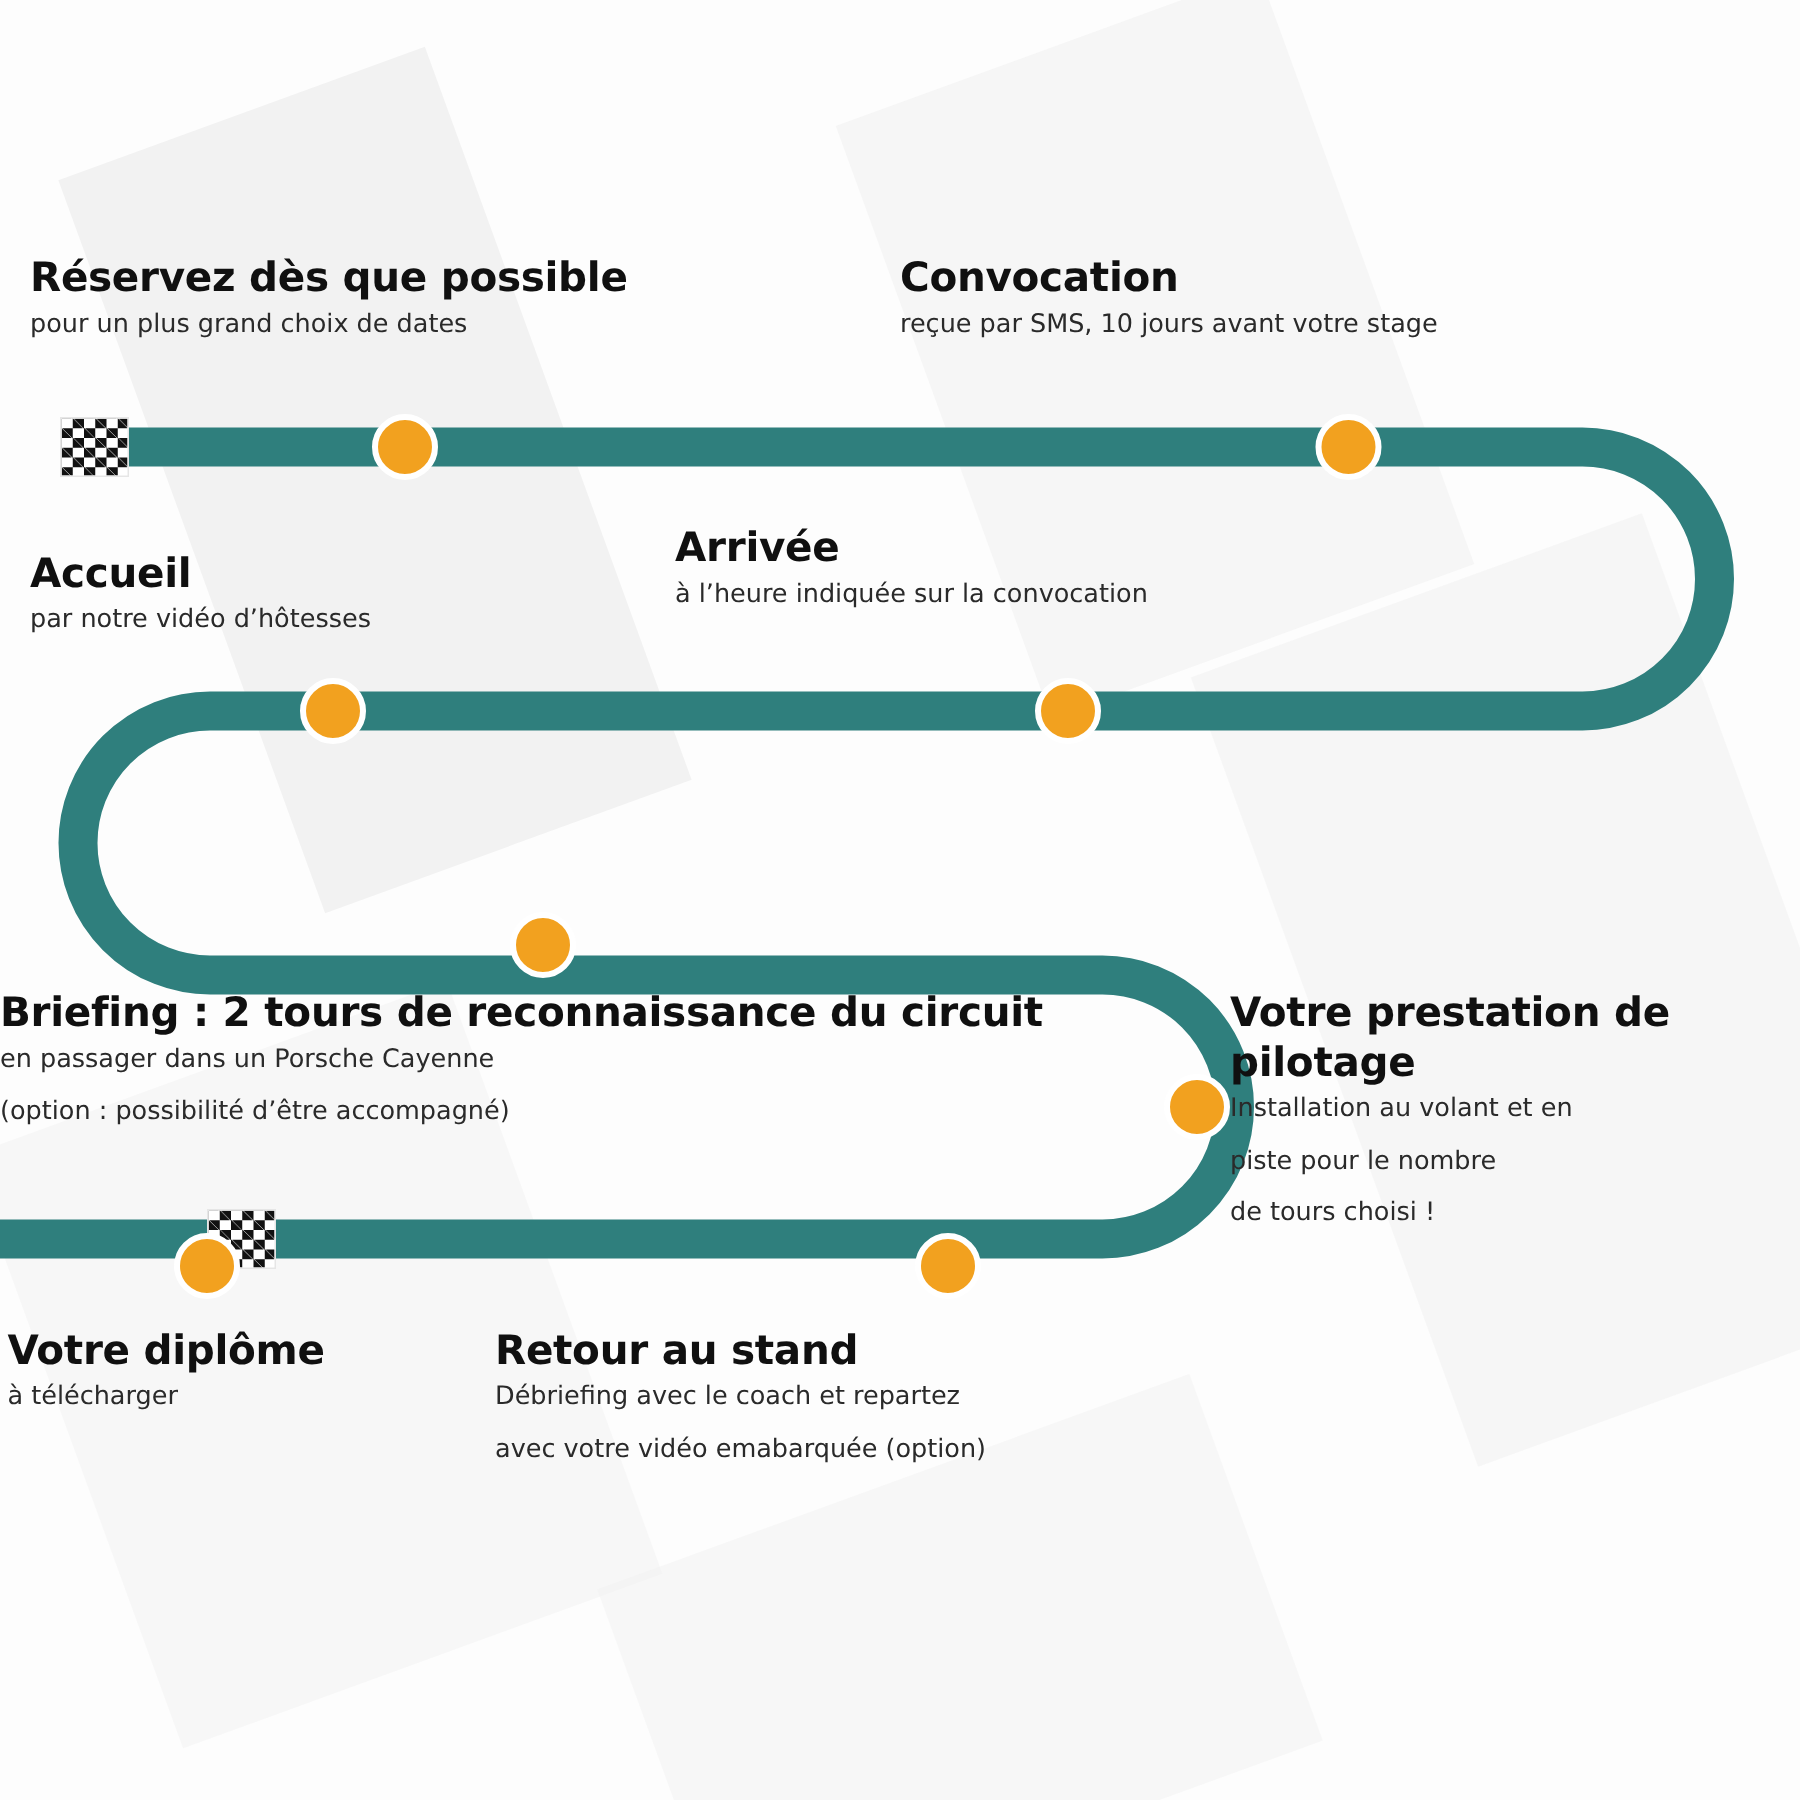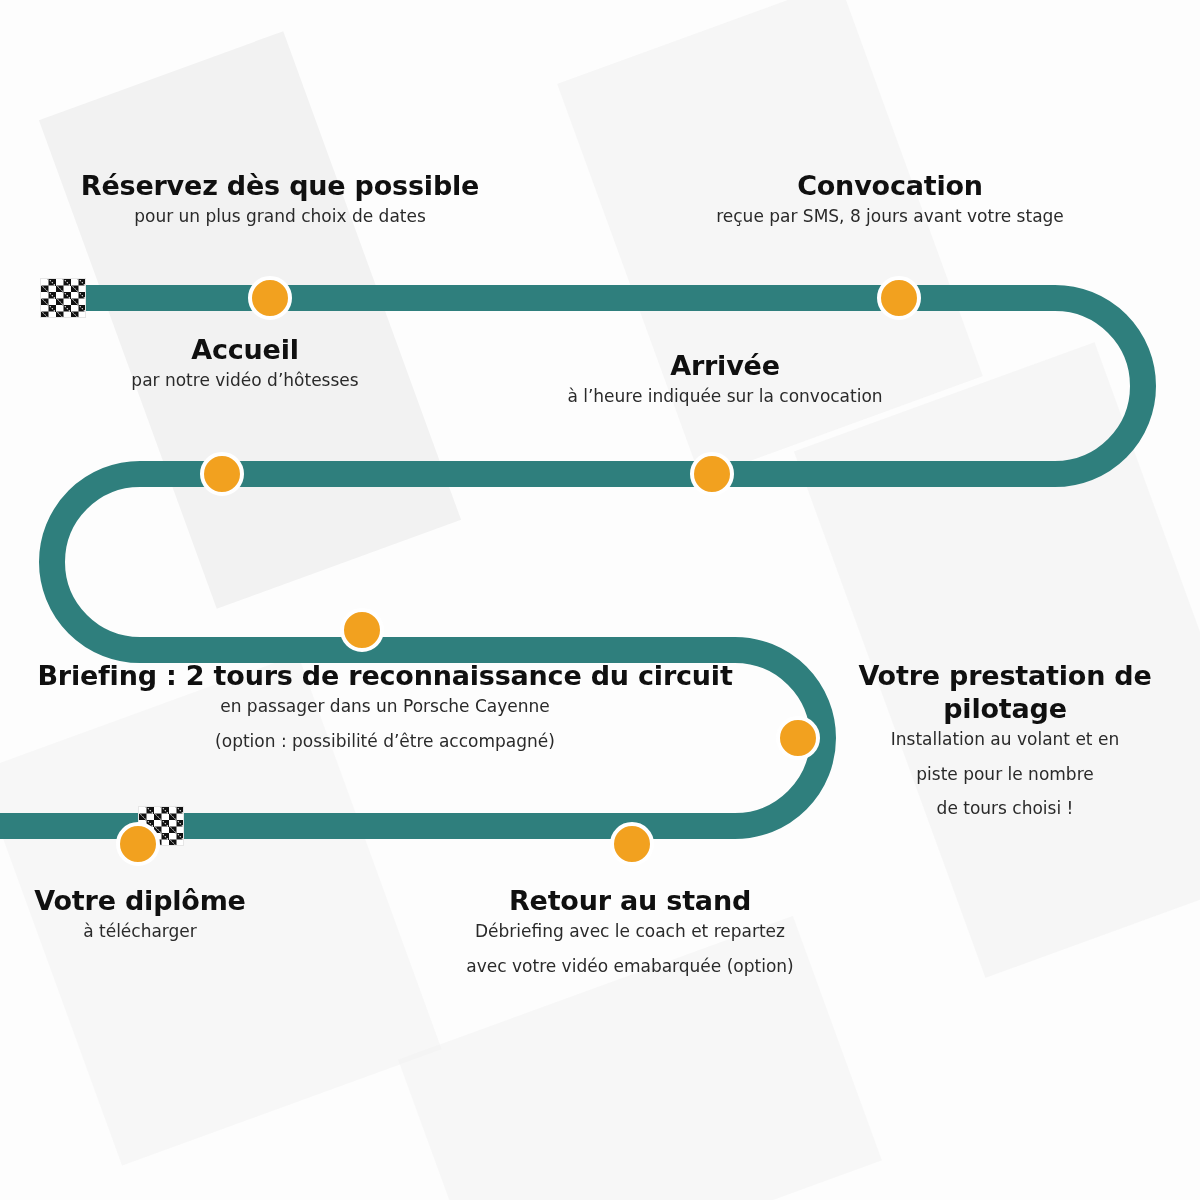--- a/index.html
+++ b/index.html
@@ -22,21 +22,21 @@
     transform: rotate(-20deg);
     pointer-events: none;
   }
   .track-svg {
     position: absolute;
     left: 0;
     top: 0;
   }
   .lbl {
     position: absolute;
-    text-align: center;
+    text-align: left;
     color: #1d1d1d;
     line-height: 1.22;
   }
   .lbl .t {
     display: block;
     font-weight: bold;
     font-size: 27px;
     letter-spacing: -0.2px;
     color: #101010;
     margin-bottom: 3px;
@@ -109,24 +109,24 @@
   <div class="dot" style="left:610px;top:822px;"></div>
   <div class="dot" style="left:116px;top:822px;"></div>
 
   <div class="lbl" style="left:20px;top:170px;width:520px;">
     <span class="t">Réservez dès que possible</span>
     <span class="s">pour un plus grand choix de dates</span>
   </div>
 
   <div class="lbl" style="left:600px;top:170px;width:580px;">
     <span class="t">Convocation</span>
-    <span class="s">reçue par SMS, 8 jours avant votre stage</span>
+    <span class="s">reçue par SMS, 10 jours avant votre stage</span>
   </div>
 
-  <div class="lbl" style="left:20px;top:334px;width:450px;">
+  <div class="lbl" style="left:20px;top:367px;width:450px;">
     <span class="t">Accueil</span>
     <span class="s">par notre vidéo d’hôtesses</span>
   </div>
 
   <div class="lbl" style="left:450px;top:350px;width:550px;">
     <span class="t">Arrivée</span>
     <span class="s">à l’heure indiquée sur la convocation</span>
   </div>
 
   <div class="lbl" style="left:0px;top:660px;width:770px;">

